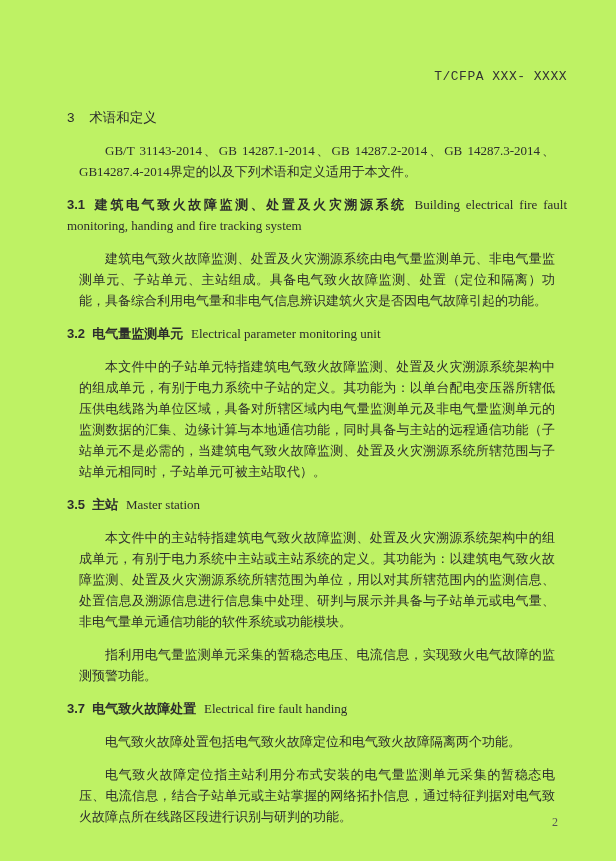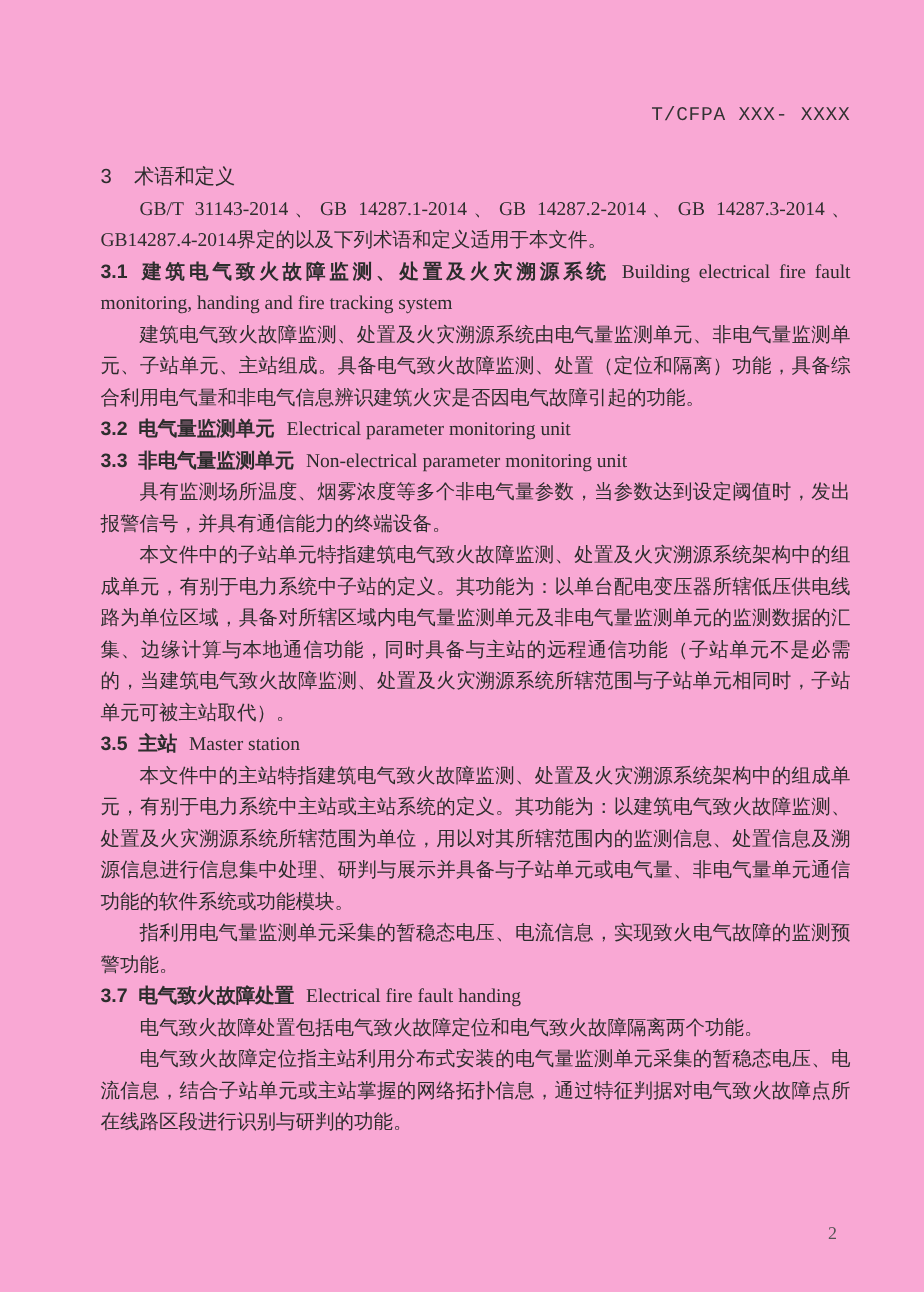--- a/index.html
+++ b/index.html
@@ -5,21 +5,21 @@
   html, body {
     margin: 0;
     padding: 0;
     background: #ffffff;
   }
   .page {
     position: relative;
     width: 616px;
     height: 861px;
     box-sizing: border-box;
-    background: #f9a8d4;
+    background: #bef264;
     padding: 66px 49px 0 67px;
     color: #2d2d2d;
     font-family: "Liberation Serif", serif;
     font-size: 13px;
     line-height: 21px;
     overflow: hidden;
   }
   .doc-header {
     text-align: right;
     font-family: "Liberation Mono", monospace;
@@ -33,21 +33,21 @@
     font-family: "Liberation Sans", sans-serif;
     font-weight: normal;
     font-size: 13.5px;
     margin: 0;
     line-height: 21px;
   }
   .clause-heading .clause-num {
     margin-right: 1.1em;
   }
   p.intro, p.body {
-    margin: 0;
+    margin: 12px;
     text-align: justify;
     text-indent: 2em;
     line-height: 21px;
   }
   .sec {
     margin: 0;
   }
   p.sec-title {
     margin: 0;
     text-align: justify;
@@ -89,24 +89,20 @@
 
   <section class="sec">
     <p class="sec-title"><span class="num">3.1</span><span class="cn">建筑电气致火故障监测、处置及火灾溯源系统</span><span class="en">Building electrical fire fault monitoring, handing and fire tracking system</span></p>
     <p class="body">建筑电气致火故障监测、处置及火灾溯源系统由电气量监测单元、非电气量监测单元、子站单元、主站组成。具备电气致火故障监测、处置（定位和隔离）功能，具备综合利用电气量和非电气信息辨识建筑火灾是否因电气故障引起的功能。</p>
   </section>
 
   <section class="sec">
     <p class="sec-title"><span class="num">3.2</span><span class="cn">电气量监测单元</span><span class="en">Electrical parameter monitoring unit</span></p>
   </section>
 
-  <section class="sec">
-    <p class="sec-title"><span class="num">3.3</span><span class="cn">非电气量监测单元</span><span class="en">Non-electrical parameter monitoring unit</span></p>
-    <p class="body">具有监测场所温度、烟雾浓度等多个非电气量参数，当参数达到设定阈值时，发出报警信号，并具有通信能力的终端设备。</p>
-  </section>
 
   <section class="sec">
     <p class="body">本文件中的子站单元特指建筑电气致火故障监测、处置及火灾溯源系统架构中的组成单元，有别于电力系统中子站的定义。其功能为：以单台配电变压器所辖低压供电线路为单位区域，具备对所辖区域内电气量监测单元及非电气量监测单元的监测数据的汇集、边缘计算与本地通信功能，同时具备与主站的远程通信功能（子站单元不是必需的，当建筑电气致火故障监测、处置及火灾溯源系统所辖范围与子站单元相同时，子站单元可被主站取代）。</p>
   </section>
 
   <section class="sec">
     <p class="sec-title"><span class="num">3.5</span><span class="cn">主站</span><span class="en">Master station</span></p>
     <p class="body">本文件中的主站特指建筑电气致火故障监测、处置及火灾溯源系统架构中的组成单元，有别于电力系统中主站或主站系统的定义。其功能为：以建筑电气致火故障监测、处置及火灾溯源系统所辖范围为单位，用以对其所辖范围内的监测信息、处置信息及溯源信息进行信息集中处理、研判与展示并具备与子站单元或电气量、非电气量单元通信功能的软件系统或功能模块。</p>
   </section>
 

